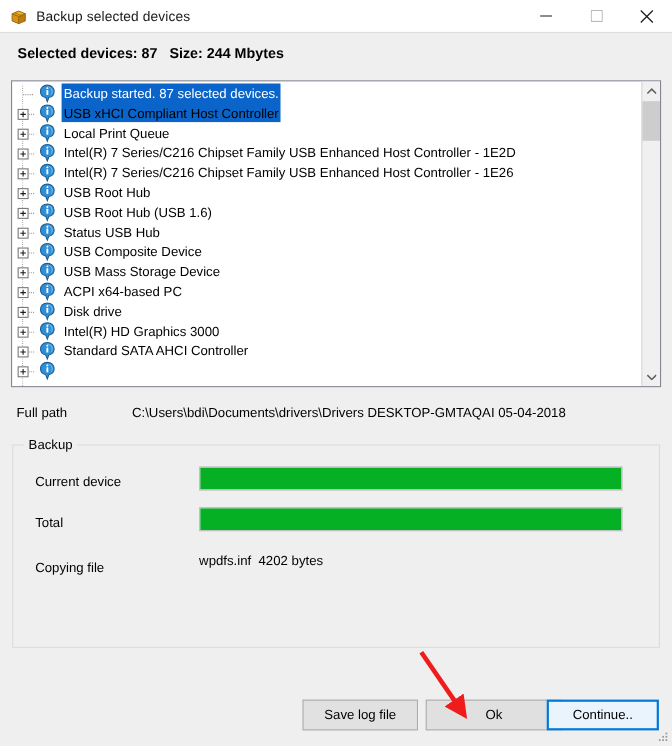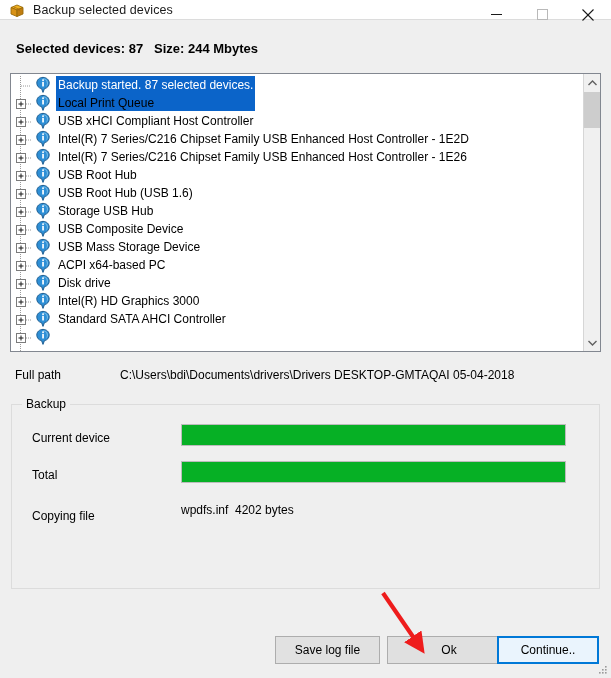--- a/index.html
+++ b/index.html
@@ -12,21 +12,21 @@
     background: #efefef;
     font-family: "Liberation Sans", sans-serif;
     font-size: 12px;
     color: #000;
     overflow: hidden;
     position: relative;
   }
 
   
   #titlebar {
-    height: 20px;
+    height: 30px;
     background: #ffffff;
     display: flex;
     align-items: center;
     position: relative;
     border-bottom: 1px solid #dcdcdc;
     box-sizing: border-box;
   }
   #app-icon {
     width: 16px;
     height: 16px;
@@ -332,58 +332,58 @@
           </svg>
         </span>
         <span class="info-ico">
           <svg width="16" height="18" viewBox="0 0 16 18">
             <path d="M8 1.4 C11.6 1.4 14.2 3.8 14.2 7.1 C14.2 9.9 12.2 12.1 9.4 12.7 L8 16.4 L6.6 12.7 C3.8 12.1 1.8 9.9 1.8 7.1 C1.8 3.8 4.4 1.4 8 1.4 Z" fill="#2e8fd6" stroke="#1f5f93" stroke-width="1"></path>
             <path d="M8 2.6 C10.9 2.6 13 4.5 13 7.1 C13 8.6 12.2 9.9 11 10.7 C11.6 9.7 11.9 8.5 11.9 7.3 C11.9 4.8 10.3 3.2 8 3.2 Z" fill="#7fc2ea" opacity="0.85"></path>
             <rect x="7.2" y="3.3" width="1.7" height="1.7" rx="0.5" fill="#ffffff"></rect>
             <rect x="7.2" y="5.8" width="1.7" height="4.6" rx="0.5" fill="#ffffff"></rect>
           </svg>
         </span>
+        <span class="row-label">USB xHCI Compliant Host Controller</span>
+      </div>
+      <div class="tree-row">
+        <span class="twisty">
+          <svg width="20" height="18" viewBox="0 0 20 18">
+            <rect x="1.5" y="5.5" width="9" height="9" fill="#ffffff" stroke="#7b7b7b" stroke-width="1"></rect>
+            <line x1="3.5" y1="10" x2="8.5" y2="10" stroke="#1b1b1b" stroke-width="1"></line>
+            <line x1="6" y1="7.5" x2="6" y2="12.5" stroke="#1b1b1b" stroke-width="1"></line>
+            <line x1="11" y1="10" x2="16" y2="10" stroke="#9a9a9a" stroke-width="1" stroke-dasharray="1 1"></line>
+          </svg>
+        </span>
+        <span class="info-ico">
+          <svg width="16" height="18" viewBox="0 0 16 18">
+            <path d="M8 1.4 C11.6 1.4 14.2 3.8 14.2 7.1 C14.2 9.9 12.2 12.1 9.4 12.7 L8 16.4 L6.6 12.7 C3.8 12.1 1.8 9.9 1.8 7.1 C1.8 3.8 4.4 1.4 8 1.4 Z" fill="#2e8fd6" stroke="#1f5f93" stroke-width="1"></path>
+            <path d="M8 2.6 C10.9 2.6 13 4.5 13 7.1 C13 8.6 12.2 9.9 11 10.7 C11.6 9.7 11.9 8.5 11.9 7.3 C11.9 4.8 10.3 3.2 8 3.2 Z" fill="#7fc2ea" opacity="0.85"></path>
+            <rect x="7.2" y="3.3" width="1.7" height="1.7" rx="0.5" fill="#ffffff"></rect>
+            <rect x="7.2" y="5.8" width="1.7" height="4.6" rx="0.5" fill="#ffffff"></rect>
+          </svg>
+        </span>
         <span class="row-label">Local Print Queue</span>
       </div>
       <div class="tree-row">
         <span class="twisty">
           <svg width="20" height="18" viewBox="0 0 20 18">
             <rect x="1.5" y="5.5" width="9" height="9" fill="#ffffff" stroke="#7b7b7b" stroke-width="1"></rect>
             <line x1="3.5" y1="10" x2="8.5" y2="10" stroke="#1b1b1b" stroke-width="1"></line>
             <line x1="6" y1="7.5" x2="6" y2="12.5" stroke="#1b1b1b" stroke-width="1"></line>
             <line x1="11" y1="10" x2="16" y2="10" stroke="#9a9a9a" stroke-width="1" stroke-dasharray="1 1"></line>
           </svg>
         </span>
         <span class="info-ico">
           <svg width="16" height="18" viewBox="0 0 16 18">
             <path d="M8 1.4 C11.6 1.4 14.2 3.8 14.2 7.1 C14.2 9.9 12.2 12.1 9.4 12.7 L8 16.4 L6.6 12.7 C3.8 12.1 1.8 9.9 1.8 7.1 C1.8 3.8 4.4 1.4 8 1.4 Z" fill="#2e8fd6" stroke="#1f5f93" stroke-width="1"></path>
             <path d="M8 2.6 C10.9 2.6 13 4.5 13 7.1 C13 8.6 12.2 9.9 11 10.7 C11.6 9.7 11.9 8.5 11.9 7.3 C11.9 4.8 10.3 3.2 8 3.2 Z" fill="#7fc2ea" opacity="0.85"></path>
             <rect x="7.2" y="3.3" width="1.7" height="1.7" rx="0.5" fill="#ffffff"></rect>
             <rect x="7.2" y="5.8" width="1.7" height="4.6" rx="0.5" fill="#ffffff"></rect>
           </svg>
         </span>
-        <span class="row-label">USB xHCI Compliant Host Controller</span>
-      </div>
-      <div class="tree-row">
-        <span class="twisty">
-          <svg width="20" height="18" viewBox="0 0 20 18">
-            <rect x="1.5" y="5.5" width="9" height="9" fill="#ffffff" stroke="#7b7b7b" stroke-width="1"></rect>
-            <line x1="3.5" y1="10" x2="8.5" y2="10" stroke="#1b1b1b" stroke-width="1"></line>
-            <line x1="6" y1="7.5" x2="6" y2="12.5" stroke="#1b1b1b" stroke-width="1"></line>
-            <line x1="11" y1="10" x2="16" y2="10" stroke="#9a9a9a" stroke-width="1" stroke-dasharray="1 1"></line>
-          </svg>
-        </span>
-        <span class="info-ico">
-          <svg width="16" height="18" viewBox="0 0 16 18">
-            <path d="M8 1.4 C11.6 1.4 14.2 3.8 14.2 7.1 C14.2 9.9 12.2 12.1 9.4 12.7 L8 16.4 L6.6 12.7 C3.8 12.1 1.8 9.9 1.8 7.1 C1.8 3.8 4.4 1.4 8 1.4 Z" fill="#2e8fd6" stroke="#1f5f93" stroke-width="1"></path>
-            <path d="M8 2.6 C10.9 2.6 13 4.5 13 7.1 C13 8.6 12.2 9.9 11 10.7 C11.6 9.7 11.9 8.5 11.9 7.3 C11.9 4.8 10.3 3.2 8 3.2 Z" fill="#7fc2ea" opacity="0.85"></path>
-            <rect x="7.2" y="3.3" width="1.7" height="1.7" rx="0.5" fill="#ffffff"></rect>
-            <rect x="7.2" y="5.8" width="1.7" height="4.6" rx="0.5" fill="#ffffff"></rect>
-          </svg>
-        </span>
         <span class="row-label">Intel(R) 7 Series/C216 Chipset Family USB Enhanced Host Controller - 1E2D</span>
       </div>
       <div class="tree-row">
         <span class="twisty">
           <svg width="20" height="18" viewBox="0 0 20 18">
             <rect x="1.5" y="5.5" width="9" height="9" fill="#ffffff" stroke="#7b7b7b" stroke-width="1"></rect>
             <line x1="3.5" y1="10" x2="8.5" y2="10" stroke="#1b1b1b" stroke-width="1"></line>
             <line x1="6" y1="7.5" x2="6" y2="12.5" stroke="#1b1b1b" stroke-width="1"></line>
             <line x1="11" y1="10" x2="16" y2="10" stroke="#9a9a9a" stroke-width="1" stroke-dasharray="1 1"></line>
           </svg>
@@ -446,21 +446,21 @@
           </svg>
         </span>
         <span class="info-ico">
           <svg width="16" height="18" viewBox="0 0 16 18">
             <path d="M8 1.4 C11.6 1.4 14.2 3.8 14.2 7.1 C14.2 9.9 12.2 12.1 9.4 12.7 L8 16.4 L6.6 12.7 C3.8 12.1 1.8 9.9 1.8 7.1 C1.8 3.8 4.4 1.4 8 1.4 Z" fill="#2e8fd6" stroke="#1f5f93" stroke-width="1"></path>
             <path d="M8 2.6 C10.9 2.6 13 4.5 13 7.1 C13 8.6 12.2 9.9 11 10.7 C11.6 9.7 11.9 8.5 11.9 7.3 C11.9 4.8 10.3 3.2 8 3.2 Z" fill="#7fc2ea" opacity="0.85"></path>
             <rect x="7.2" y="3.3" width="1.7" height="1.7" rx="0.5" fill="#ffffff"></rect>
             <rect x="7.2" y="5.8" width="1.7" height="4.6" rx="0.5" fill="#ffffff"></rect>
           </svg>
         </span>
-        <span class="row-label">Storage USB Hub</span>
+        <span class="row-label">Status USB Hub</span>
       </div>
       <div class="tree-row">
         <span class="twisty">
           <svg width="20" height="18" viewBox="0 0 20 18">
             <rect x="1.5" y="5.5" width="9" height="9" fill="#ffffff" stroke="#7b7b7b" stroke-width="1"></rect>
             <line x1="3.5" y1="10" x2="8.5" y2="10" stroke="#1b1b1b" stroke-width="1"></line>
             <line x1="6" y1="7.5" x2="6" y2="12.5" stroke="#1b1b1b" stroke-width="1"></line>
             <line x1="11" y1="10" x2="16" y2="10" stroke="#9a9a9a" stroke-width="1" stroke-dasharray="1 1"></line>
           </svg>
         </span>

